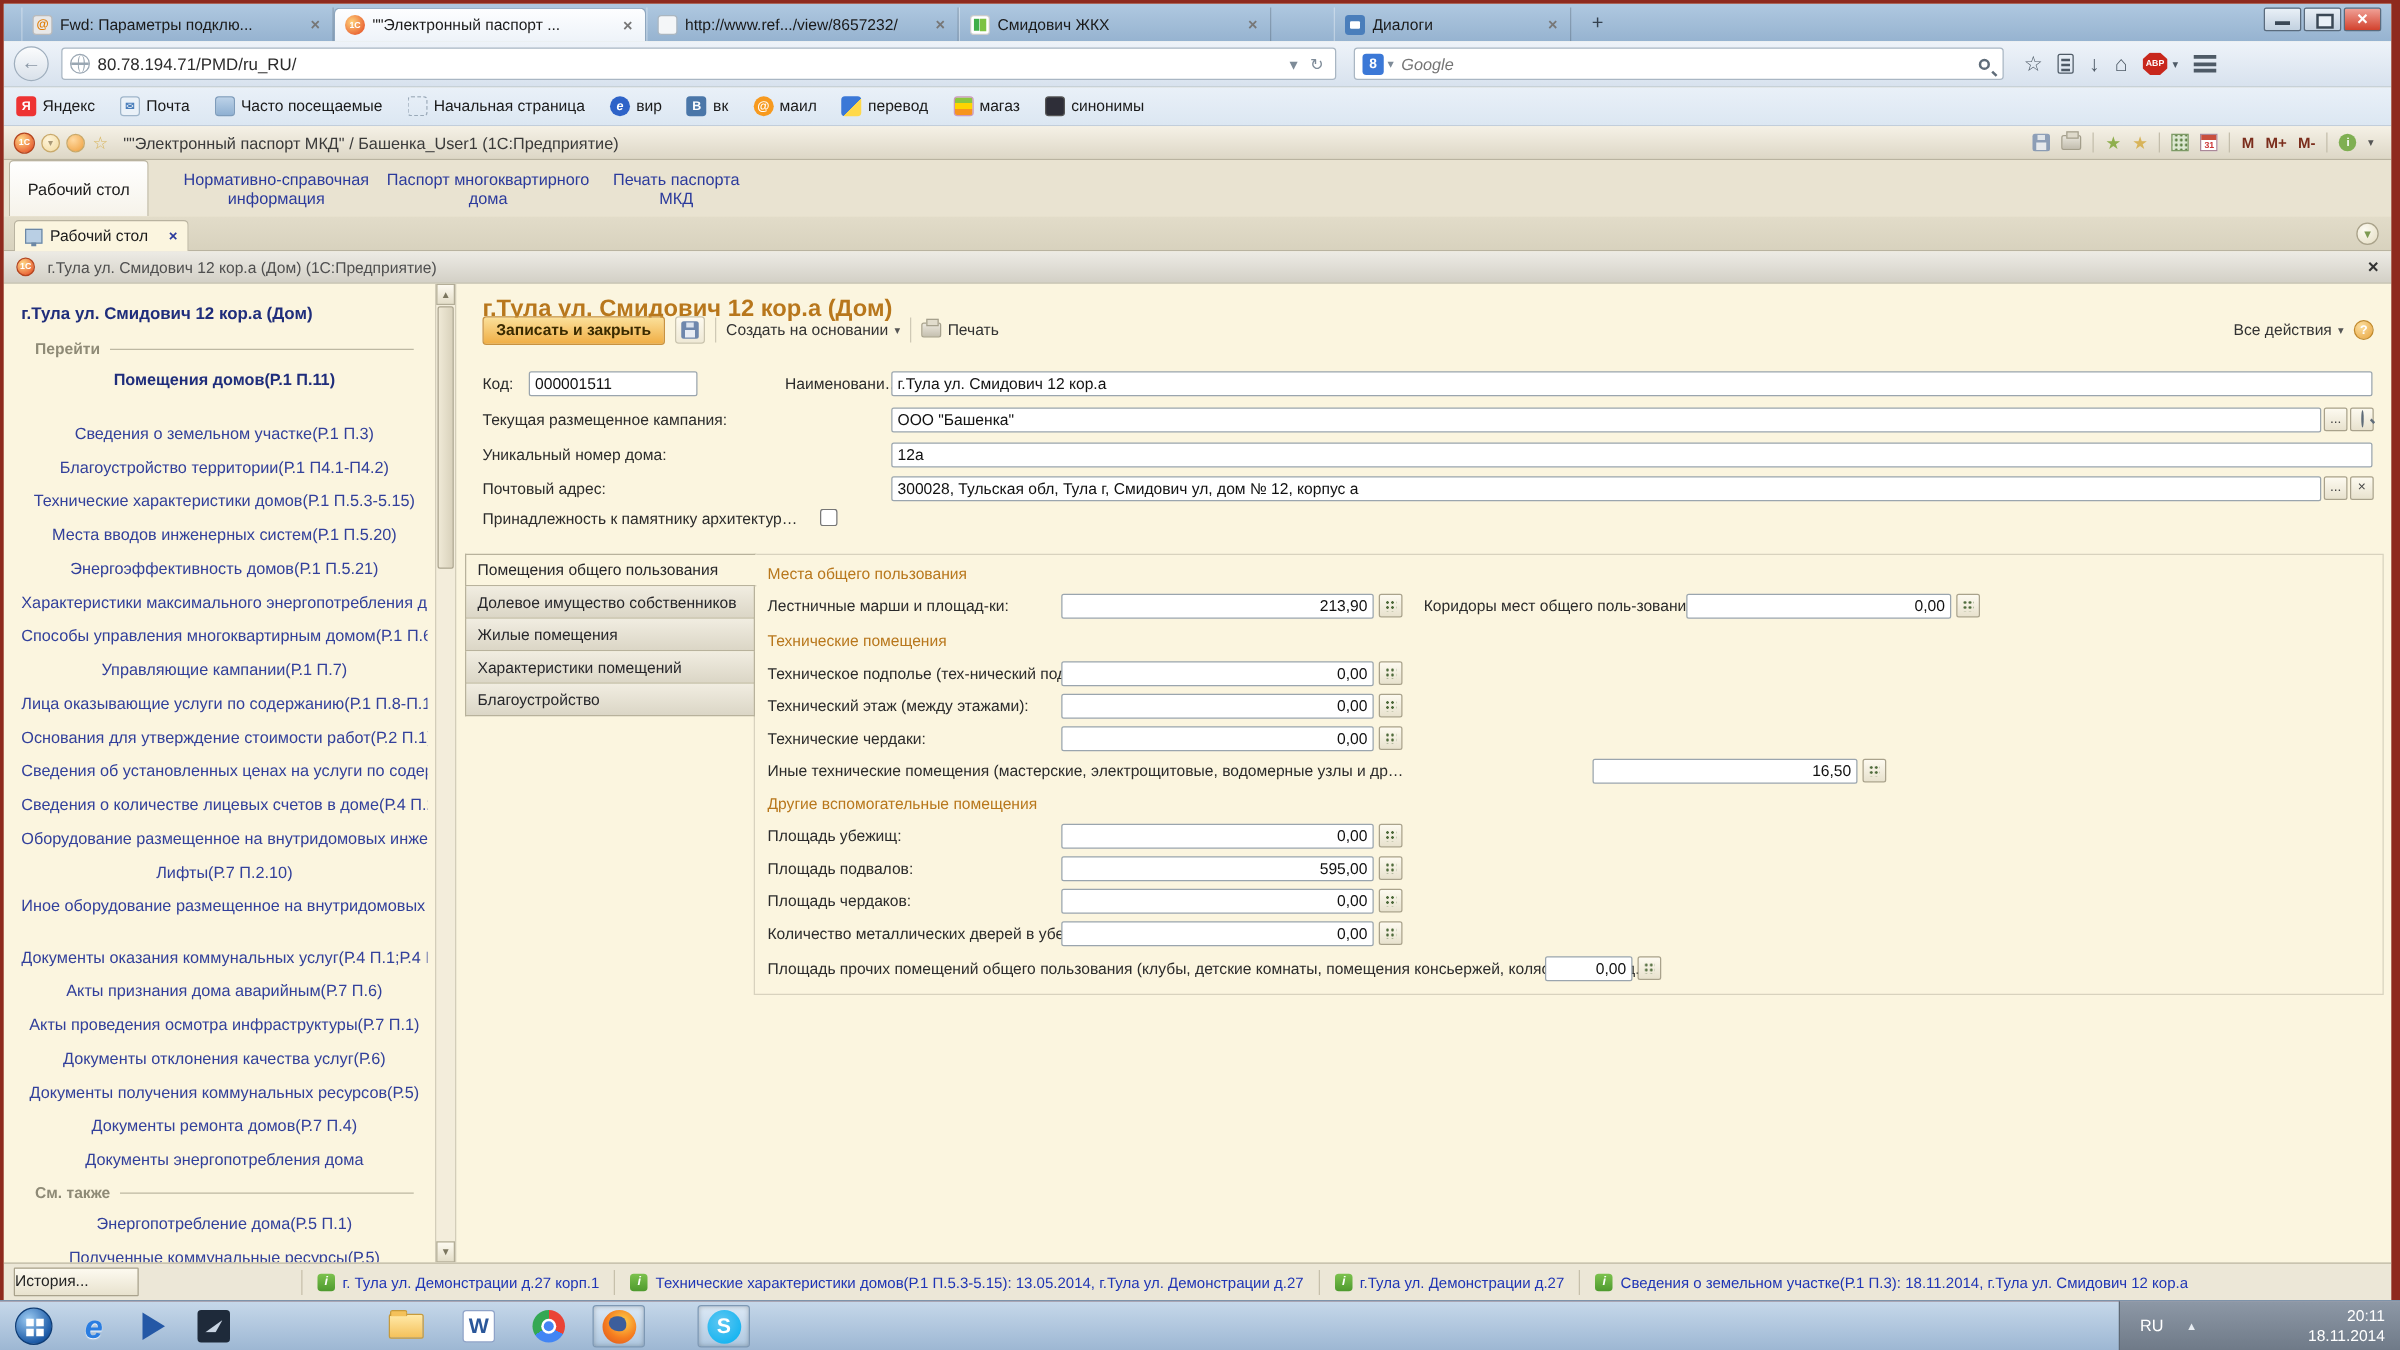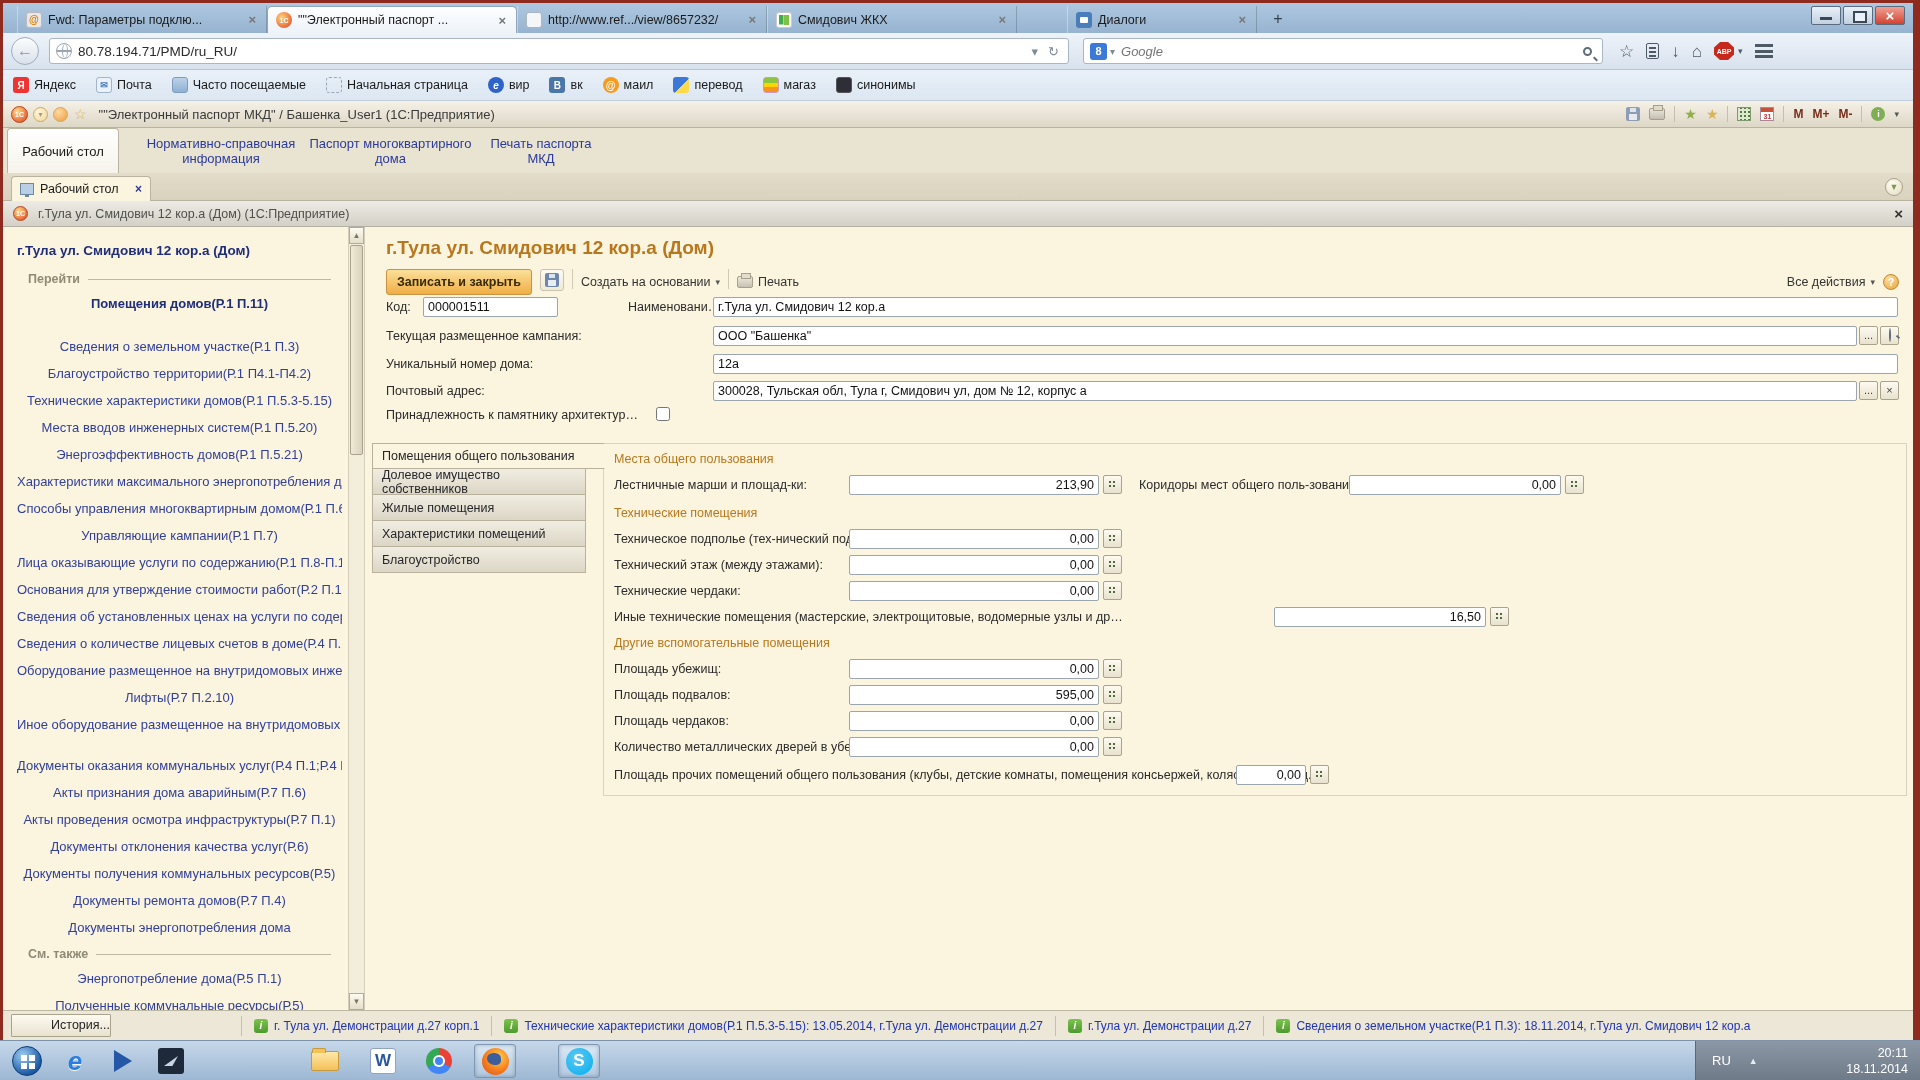--- a/index.html
+++ b/index.html
@@ -167,21 +167,21 @@
   .vscroll { position:absolute; left:345px; top:0; bottom:0; width:17px; background:#F3EDDB; border-left:1px solid #D3CDB9; border-right:1px solid #D3CDB9; }
   .vs-btn { position:absolute; left:0; right:0; height:17px; background:linear-gradient(#FDFAF0,#E4DEC9); border:1px solid #B3AD97;
             color:#7B765F; font-size:8px; text-align:center; line-height:16px; }
   .vs-btn.up { top:0; } .vs-btn.down { bottom:0; }
   .vs-thumb { position:absolute; left:1px; right:1px; top:18px; height:210px; background:linear-gradient(90deg,#EFE9D6,#D9D2BC);
               border:1px solid #A9A28C; border-radius:2px; }
 
   
   .main { position:absolute; left:363px; right:0; top:0; bottom:0; overflow:hidden; }
   .form-title { position:absolute; left:20px; top:10px; font-size:19px; font-weight:bold; color:#B8771C; }
-  .toolbar { position:absolute; left:20px; top:42px; right:14px; height:26px; display:flex; gap:8px; }
+  .toolbar { position:absolute; left:20px; top:24px; right:14px; height:26px; display:flex; align-items:center; gap:8px; }
   .btn-primary { background:linear-gradient(#FBE09A,#F0AE45); border:1px solid #C89240; border-radius:3px;
                  font-size:12.5px; font-weight:bold; color:#3A2A00; padding:3px 10px 4px; }
   .btn-sq { width:24px; height:22px; border:1px solid #C9C3AE; border-radius:3px; background:linear-gradient(#FDFAF0,#EFE9D6);
             display:flex; align-items:center; justify-content:center; }
   .btn-sq .ic-floppy { opacity:1; }
   .tb-sep { width:1px; height:20px; background:#CFC9B5; }
   .tb-link { font-size:12.5px; color:#333; display:flex; align-items:center; gap:5px; }
   .caret { font-size:9px; color:#555; }
   .toolbar-right { margin-left:auto; display:flex; align-items:center; gap:8px; }
   .ic-help { width:16px; height:16px; border-radius:50%; background:radial-gradient(circle at 35% 30%,#FBDFA0,#E8A33D);
@@ -195,34 +195,34 @@
           background:linear-gradient(#FDFAF0,#E8E2CE); font-size:11px; color:#444; text-align:center; line-height:17px; }
   .fbtn .mag { margin:3px auto 0; width:7px; height:7px; border-width:1.5px; }
   .fbtn .mag::after { width:4px; left:6px; top:7px; }
   .calc-btn { position:absolute; width:19px; height:19px; border:1px solid #A9A28C; border-radius:2px;
               background:linear-gradient(#FDFAF0,#E8E2CE); }
   .calc-btn::before { content:""; position:absolute; inset:4px;
               background-image:radial-gradient(circle,#4F6B3C 1px,transparent 1.2px); background-size:4px 4px; }
   .chk { position:absolute; width:14px; height:14px; }
 
   
-  .vtabs { position:absolute; left:6px; top:216px; width:214px; z-index:2; }
+  .vtabs { position:absolute; left:6px; top:216px; width:232px; z-index:2; }
   .vtab { height:26px; display:flex; align-items:center; padding:0 9px; font-size:12.5px; color:#26262a;
           background:linear-gradient(#F1EDE1,#DBD6C6); border:1px solid #B8B29C; border-top:none; }
   .vtab:first-child { border-top:1px solid #B8B29C; }
   .vtab.active { background:#FBF5DF; border-right:1px solid #FBF5DF; width:233px; }
   .tab-panel { position:absolute; left:237px; top:216px; right:6px; height:353px; border:1px solid #D8D2BE; }
   .p-hdr { position:absolute; font-size:12.5px; color:#B8771C; }
   .p-lbl { position:absolute; font-size:12.5px; color:#2b2b2b; white-space:nowrap; }
 
   
   .historybar { position:absolute; left:0; right:0; bottom:0; height:30px; background:#ECE7D7; border-top:1px solid #BDB8A2;
                 display:flex; align-items:center; font-size:12px; }
   .hist-btn { margin-left:8px; width:100px; height:23px; background:linear-gradient(#FDFAF0,#E8E2CE);
-              border:1px solid #A9A28C; border-radius:1px; font-size:12.5px; color:#222; text-align:right; line-height:21px; }
+              border:1px solid #A9A28C; border-radius:1px; font-size:12.5px; color:#222; text-align:left; line-height:21px; }
   .hist-items { display:flex; align-items:center; margin-left:130px; }
   .hist-item { display:flex; align-items:center; gap:6px; padding:0 12px; border-left:1px solid #C6C0AB; height:20px; }
   .hist-item .txt { color:#1F35B5; white-space:nowrap; }
   .ic-i { width:14px; height:14px; background:linear-gradient(#7CC24E,#4E9A2E); border-radius:3px; color:#fff;
           font-size:10px; font-weight:bold; font-style:italic; text-align:center; line-height:14px; flex:0 0 14px; }
 
   
   .taskbar { position:absolute; left:0; right:0; bottom:0; height:40px;
              background:linear-gradient(#C6D8EA,#9DB7D3); border-top:1px solid #7E93AA; }
   .tk-icon { position:absolute; top:3px; width:42px; height:34px; display:flex; align-items:center; justify-content:center; border-radius:3px; }

